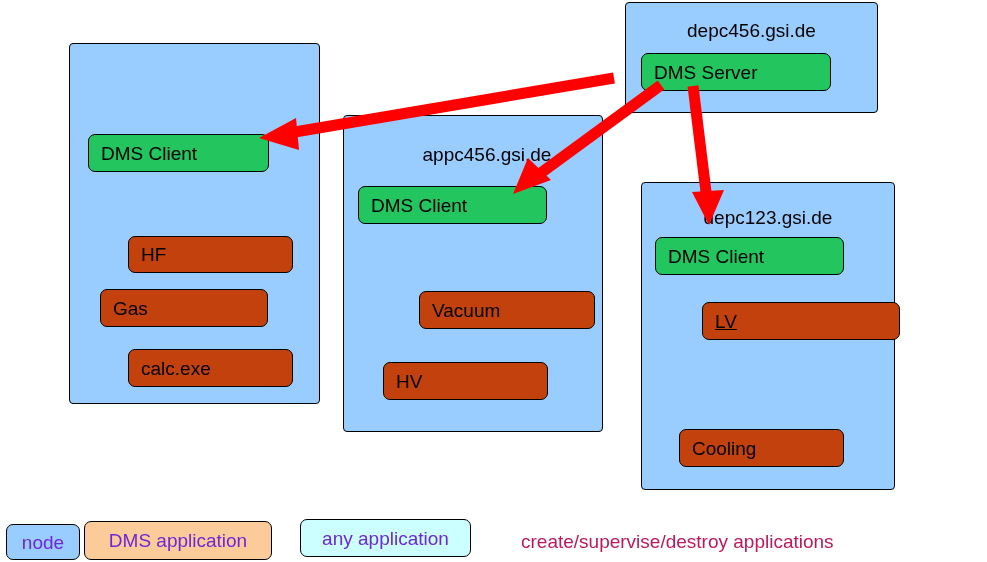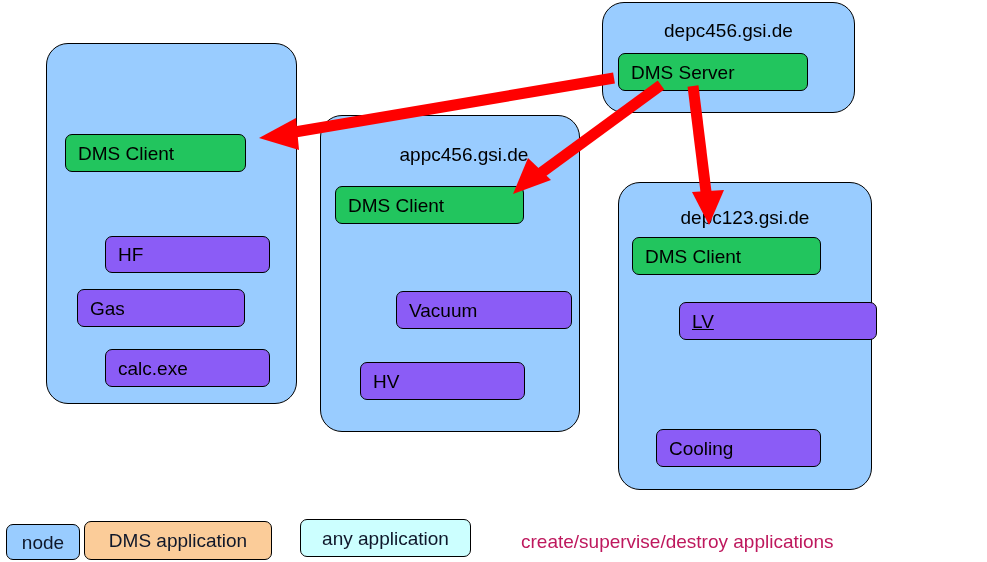--- a/index.html
+++ b/index.html
@@ -12,22 +12,23 @@
     width: 987px;
     height: 562px;
     background: #ffffff;
     overflow: hidden;
     font-family: "Liberation Sans", sans-serif;
   }
   .node {
     position: absolute;
     background: #99ccff;
     border: 1.6px solid #000000;
-    border-radius: 22px;
+    border-radius: 4px;
     box-sizing: border-box;
+    margin-left: 23px;
   }
   .node-title {
     position: absolute;
     left: 0;
     right: 0;
     text-align: center;
     font-size: 19px;
     color: #000000;
     white-space: nowrap;
     line-height: 1;
@@ -39,40 +40,40 @@
     box-sizing: border-box;
     display: flex;
     align-items: center;
     padding-left: 12px;
     font-size: 19px;
     color: #000000;
     white-space: nowrap;
     line-height: 1;
   }
   .app.dms   { background: #22c55e; }
-  .app.other { background: #8b5cf6; }
+  .app.other { background: #c2410c; }
 
   .arrows {
     position: absolute;
     left: 0; top: 0;
     width: 987px;
     height: 562px;
     pointer-events: none;
   }
 
   .legend-item {
     position: absolute;
     border: 1.4px solid #000000;
     border-radius: 7px;
     box-sizing: border-box;
     display: flex;
     align-items: center;
     justify-content: center;
     font-size: 19px;
-    color: #0f172a;
+    color: #6d28d9;
     white-space: nowrap;
     line-height: 1;
   }
   .legend-item.node-swatch  { background: #99ccff; }
   .legend-item.dms-swatch   { background: #fbcc99; }
   .legend-item.other-swatch { background: #ccffff; }
 
   .legend-caption {
     position: absolute;
     font-size: 19px;

